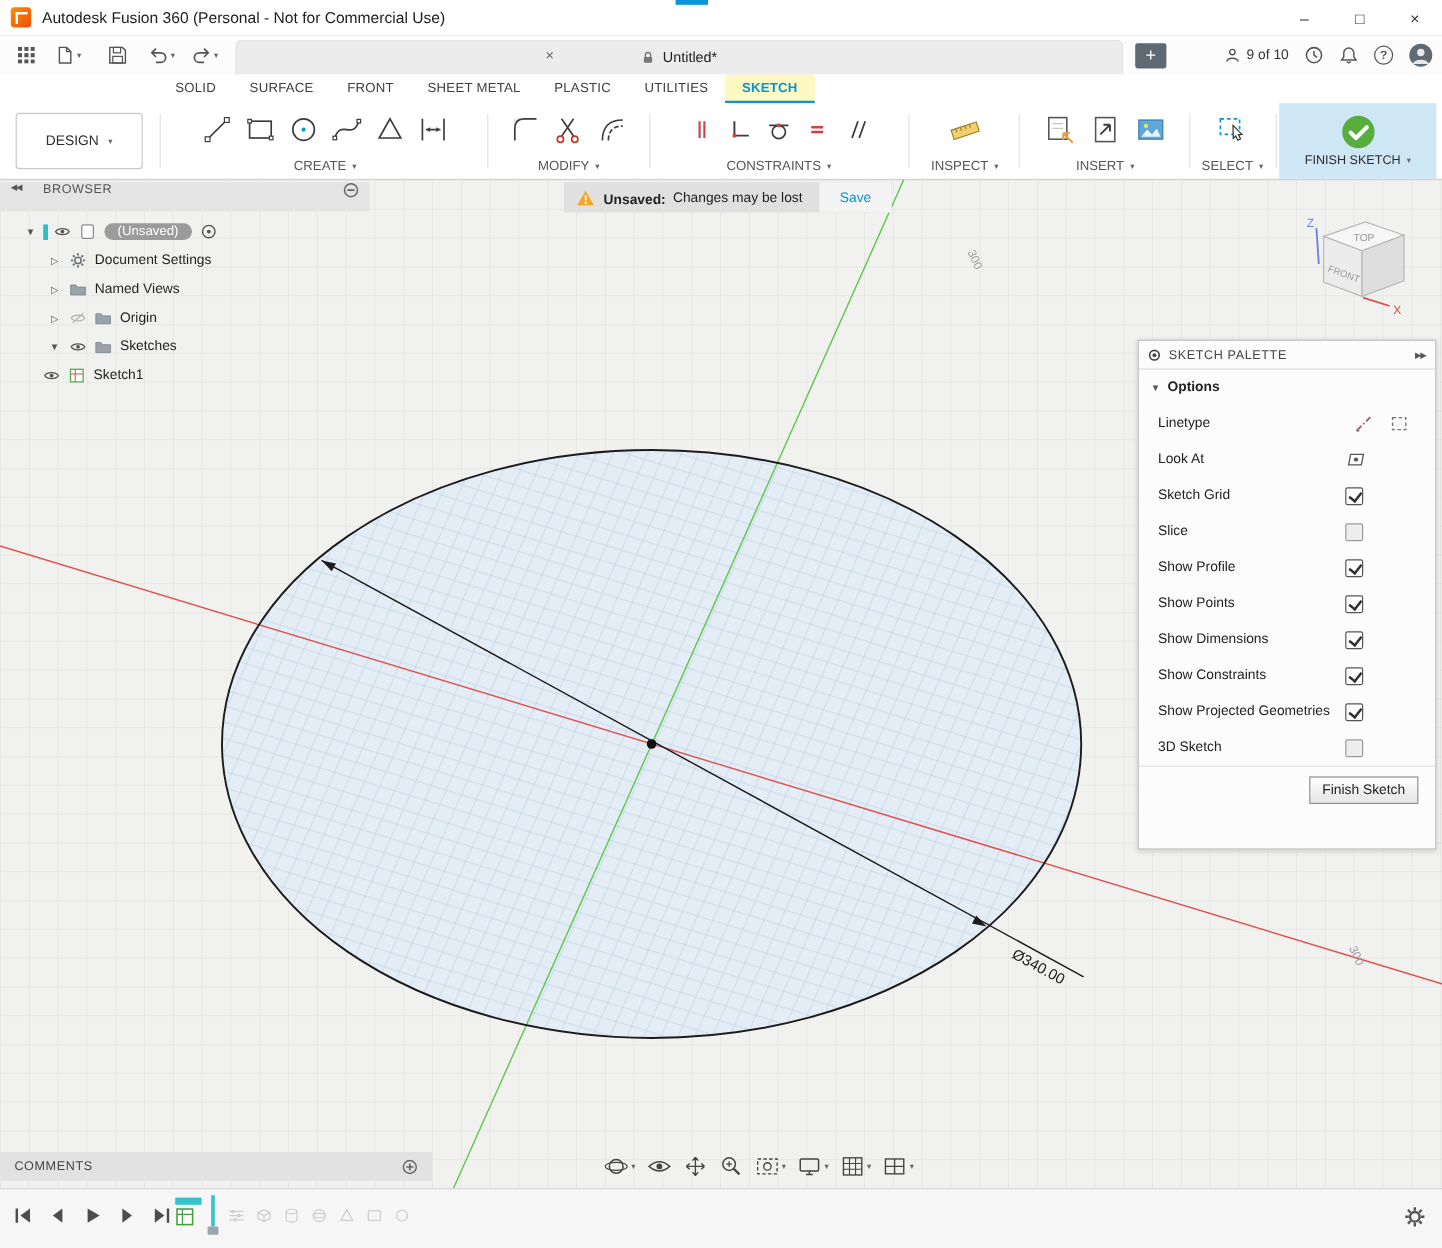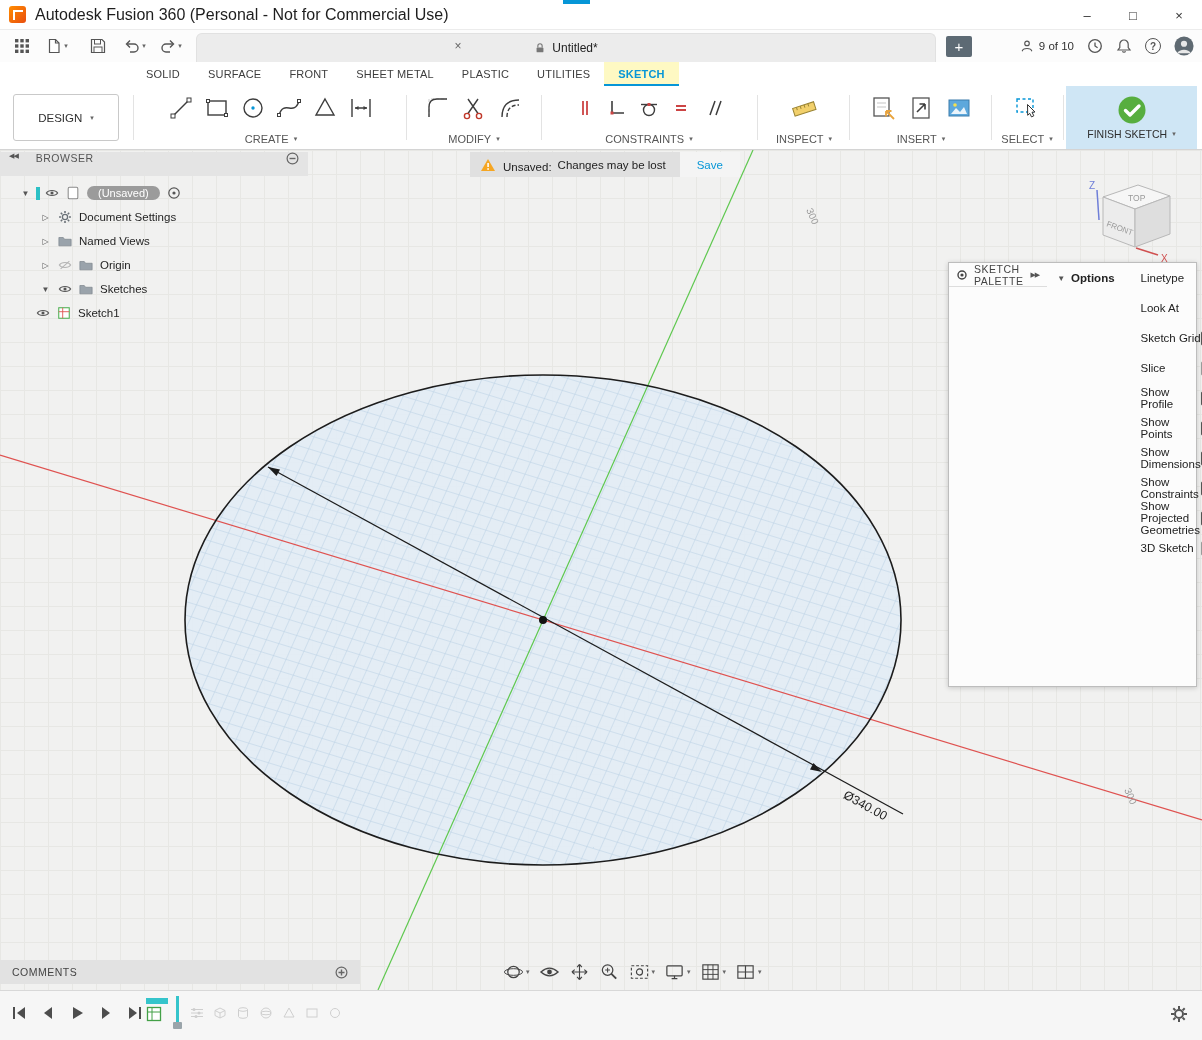--- a/index.html
+++ b/index.html
@@ -6,21 +6,21 @@
 html,body{width:1202px;height:1040px}
 body{font-family:"Liberation Sans",sans-serif;background:#fff;position:relative;overflow:hidden;font-size:12px;color:#333}
 svg{display:block}
 .i12{width:12px;height:12px}.i14{width:14px;height:14px}.i16{width:16px;height:16px}
 .i18{width:18px;height:18px}.i20{width:20px;height:20px}.i26{width:26px;height:26px}
 .chev{font-size:7px;color:#666;margin-left:2px}
 
 .titlebar{position:absolute;left:0;top:0;width:1202px;height:30px;background:#fff;border-bottom:1px solid #ececec;display:flex;align-items:center;padding-left:9px;z-index:30}
 .app-logo{width:17px;height:17px;border-radius:3px;background:linear-gradient(135deg,#ff8d00,#e94e0f);position:relative;margin-right:9px;flex:none}
 .app-logo::after{content:"";position:absolute;left:4px;top:4px;width:8px;height:8px;border-left:2.5px solid #fff;border-top:2.5px solid #fff}
-.title-text{font-size:16px;color:#1e1e1e}
+.title-text{font-size:13px;color:#1e1e1e}
 .top-progress{position:absolute;left:563px;top:0;width:27px;height:4px;background:#0696d7}
 .win-controls{position:absolute;right:0;top:0;height:30px;display:flex}
 .win-btn{width:46px;height:30px;display:flex;align-items:center;justify-content:center;font-size:13px;color:#333}
 
 .appbar{position:absolute;left:0;top:30px;width:1202px;height:32px;background:#fcfcfc;z-index:29}
 .qa{position:absolute;top:4px;height:24px;display:flex;align-items:center;justify-content:center;color:#555}
 .doc-tab{position:absolute;left:196px;top:3px;width:740px;height:29px;background:#ececec;border:1px solid #e1e1e1;border-bottom:none;border-radius:6px 6px 0 0;display:flex;align-items:center;justify-content:center;gap:6px}
 .doc-tab-title{font-size:12px;color:#222}
 .tab-close{position:absolute;right:736px;top:9px;font-size:12px;color:#666;width:16px;text-align:center}
 .new-tab{position:absolute;left:946px;top:6px;width:26px;height:21px;background:#5d6a74;color:#fff;border-radius:2px;display:flex;align-items:center;justify-content:center;font-size:15px;line-height:1}
@@ -50,25 +50,25 @@
 .dblarrow{font-size:7px;color:#555;letter-spacing:-1px}
 .browser-title{font-size:10.5px;color:#555;letter-spacing:.5px;flex:1}
 .btree{margin-top:5px;display:flex;flex-direction:column}
 .brow{height:24px;display:flex;align-items:center;gap:7px;font-size:11.5px;color:#1f1f1f}
 .tri{font-size:8px;color:#555;width:11px;text-align:center;flex:none}
 .pill{background:#9b9b9b;color:#fff;border-radius:9px;padding:1px 11px;font-size:11px}
 .tealbar{width:4px;height:13px;background:#2bc0c5;margin:0 -2px}
 .ind1{padding-left:20px}.ind2{padding-left:40px}.ind3{padding-left:36px}
 
 .warnbar{position:absolute;left:470px;top:2px;height:25px;background:rgba(223,223,223,.97);display:flex;align-items:center;padding-left:10px;font-size:11.5px;z-index:6}
-.warn-label{font-weight:normal;margin:4px 6px 0 7px;color:#222}
+.warn-label{font-weight:bold;margin:4px 6px 0 7px;color:#222}
 .warn-msg{margin-right:14px;color:#222}
 .warn-save{background:#f4f4f4;color:#0696d7;height:25px;display:flex;align-items:center;padding:0 17px}
 
-.palette{position:absolute;left:948px;top:112px;width:249px;height:425px;background:#fcfcfc;border:1px solid #bdbdbd;box-shadow:0 1px 5px rgba(0,0,0,.18);display:flex;flex-direction:row;z-index:7}
+.palette{position:absolute;left:948px;top:133px;width:249px;height:425px;background:#fcfcfc;border:1px solid #bdbdbd;box-shadow:0 1px 5px rgba(0,0,0,.18);display:flex;flex-direction:column;z-index:7}
 .sp-header{height:24px;border-bottom:1px solid #ddd;display:flex;align-items:center;padding:0 8px;gap:7px}
 .sp-title{flex:1;font-size:10.5px;color:#444;letter-spacing:.5px}
 .sp-section{height:30px;display:flex;align-items:center;gap:6px;padding:0 10px;font-weight:bold;font-size:11.5px;color:#222}
 .sp-section .tri{width:auto}
 .sp-row{height:30px;display:flex;align-items:center;justify-content:space-between;padding:0 64px 0 16px}
 .sp-label{font-size:11.5px;color:#222}
 .sp-controls{display:flex;gap:13px;margin-right:-42px;align-items:center}
 .sp-single{margin-right:-6px}
 .cb{width:15px;height:15px;border:1px solid #9a9a9a;border-radius:2px;background:#ededed;margin-right:-4px;position:relative;flex:none}
 .cb.checked{background:#fff;border-color:#555}

